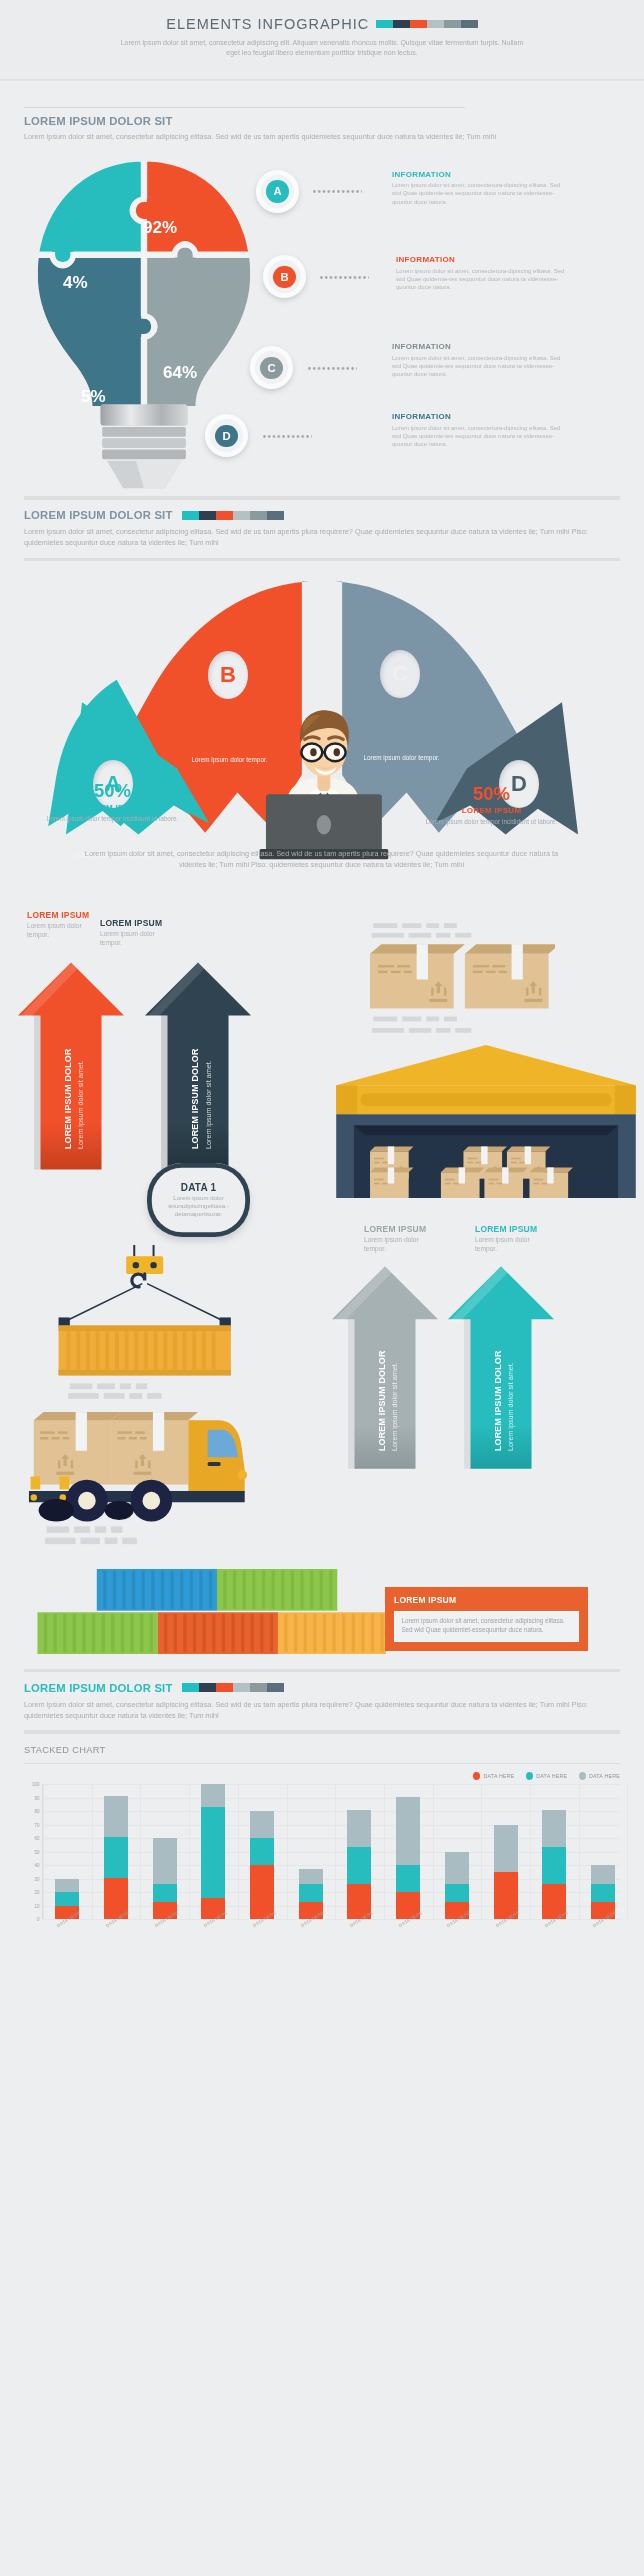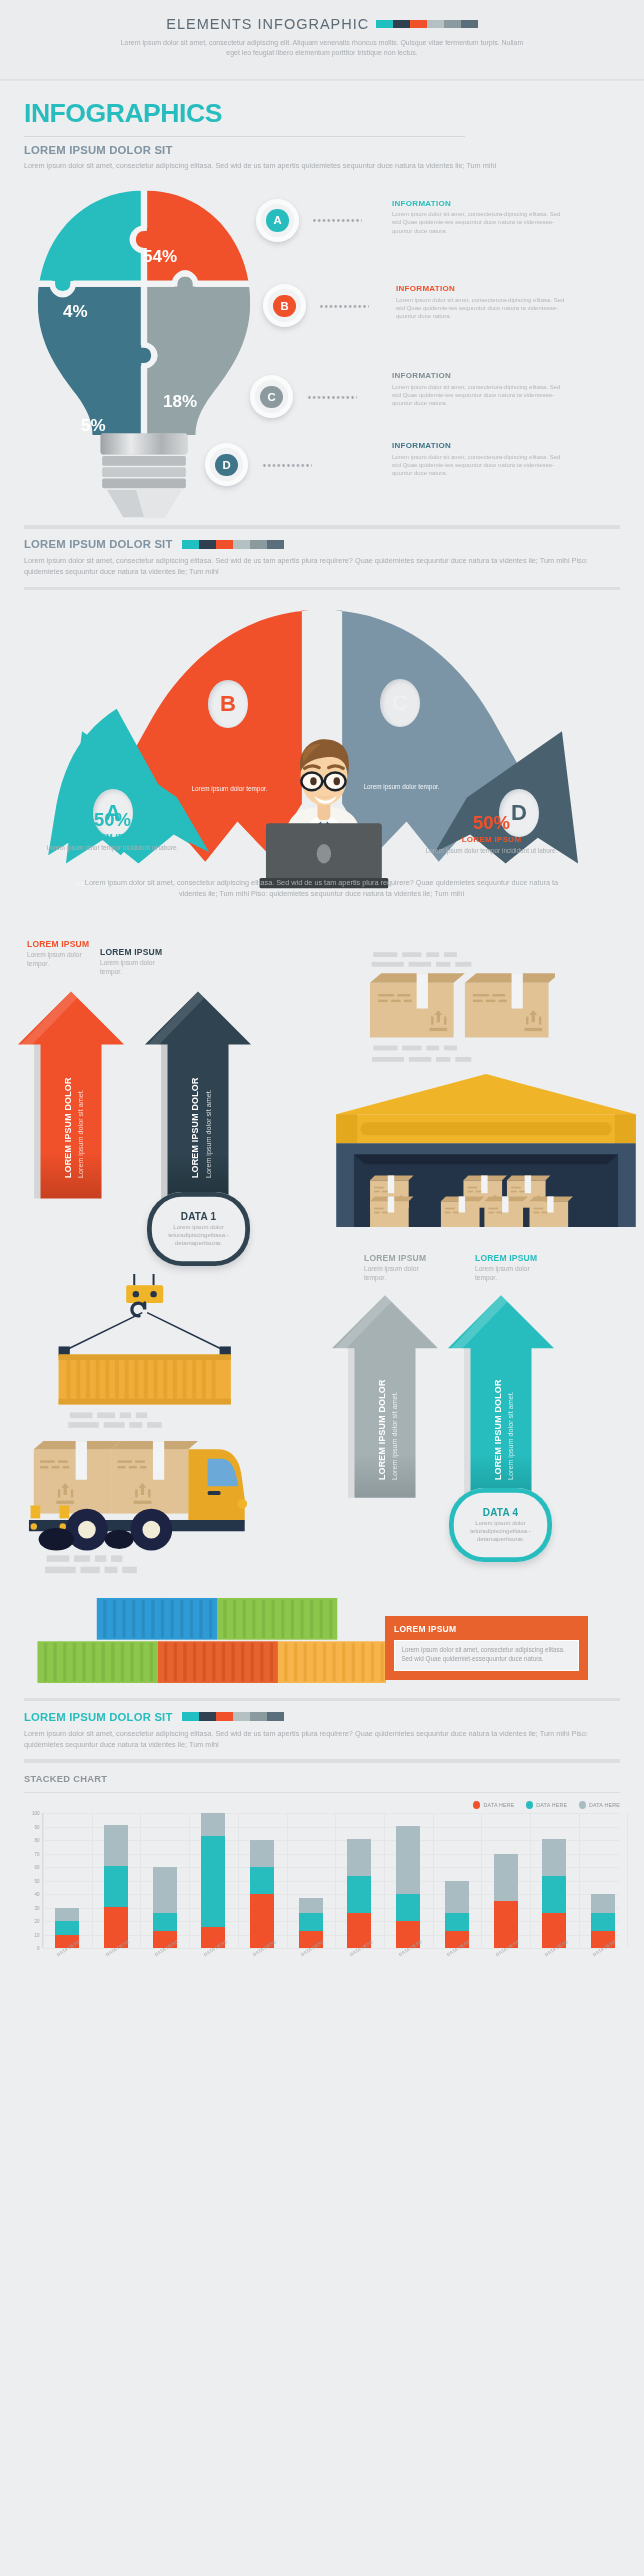--- a/index.html
+++ b/index.html
@@ -84,21 +84,21 @@
   .pill .ps { font-size:6.1px; line-height:8px; color:#a9aeb2; text-align:center; margin-top:1.6px;}
 
   
   .callout { position:absolute; border:0.8px solid #e8622e; background:#e8622e; padding:7.2px 8px 8px;}
   .callout .ct { font-size:8.5px; font-weight:bold; color:#fff; letter-spacing:0.2px;}
   .callout .cb { background:#f0f1f2; border:0.8px solid #fff; margin-top:5.6px; padding:5.6px 6.4px;
                  font-size:6.3px; line-height:8.9px; color:#9ea3a7;}
 
   
   .chart-wrap { padding: 11.3px 24px 0; position:relative; }
-  .chart-title { font-size:9.3px; font-weight:bold; color:#8e9499; letter-spacing:0.3px;}
+  .chart-title { font-size:9.3px; font-weight:normal; color:#8e9499; letter-spacing:0.3px;}
   .chart-rule { height:0.8px; background:#dcdee0; margin-top:8px;}
   .legend { display:flex; gap:11.3px; justify-content:flex-end; margin-top:8px; }
   .legend span { display:flex; align-items:center; gap:3.2px; font-size:5.3px; color:#8e9499; letter-spacing:0.2px;}
   .legend i { width:7.2px; height:8px; border-radius:50%; display:block;}
   .plot { position:relative; height:135px; margin-top:4.8px; margin-left:17.7px; border-left:0.8px solid #d7d9db;}
   .gridline { position:absolute; left:0; right:0; height:0.8px; background:#e4e6e8; }
   .vgrid { position:absolute; top:0; bottom:0; width:0.8px; background:#e4e6e8;}
   .ytick { position:absolute; right:100%; margin-right:3.2px; font-size:4.5px; color:#9ea3a7; transform:translateY(-50%);}
   .bar { position:absolute; bottom:0; width:24px; display:flex; flex-direction:column-reverse;}
   .bar div { width:100%; }
@@ -121,21 +121,20 @@
           <i style="background: rgb(181, 192, 195);"></i>
           <i style="background: rgb(139, 154, 158);"></i>
           <i style="background: rgb(90, 110, 124);"></i>
         </div>
     </div>
     <div class="th-sub">Lorem ipsum dolor sit amet, consectetur adipiscing elit. Aliquam venenatis rhoncus mollis. Quisque vitae fermentum turpis. Nullam eget leo feugiat libero elementum porttitor tristique non lectus.</div>
   </div>
   <div class="hrule"></div>
 
   <div class="headline-wrap">
-    <div class="hl2">INFOGRAPHICS</div>
     <div class="thin-line"></div>
     <div class="sec-title">LOREM IPSUM DOLOR SIT</div>
     <div class="sec-body">Lorem ipsum dolor sit amet, consectetur adipiscing elitasa. Sed wid de us tam apertis quidemietes sequuntur duce natura ta videntes ile; Tum mihi</div>
   </div>
 
   <div class="bulb-section">
     <svg class="bulb" viewBox="0 0 300 420">
       <defs>
         <clipPath id="bulbclip">
           <path d="M150 8 C 70 8 18 72 18 148 C 18 200 46 236 66 262 C 80 281 86 296 86 312 L214 312 C214 296 220 281 234 262 C 254 236 282 200 282 148 C282 72 230 8 150 8 Z"></path>
@@ -168,23 +167,23 @@
         </linearGradient>
         <rect x="98" y="338" width="104" height="12" rx="2" fill="#b9bdc0"></rect>
         <rect x="98" y="352" width="104" height="12" rx="2" fill="#c6cacc"></rect>
         <rect x="98" y="366" width="104" height="12" rx="2" fill="#b2b6b9"></rect>
         <path d="M104 380 H196 L176 414 H124 Z" fill="#cfd2d4"></path>
         <path d="M140 380 H196 L176 414 H150 Z" fill="#e3e5e6"></path>
       </g>
     </svg>
 
     <div class="pct" style="left:63px; top:123px;">4%</div>
-    <div class="pct" style="left:143px; top:68px;">54%</div>
+    <div class="pct" style="left:143px; top:68px;">92%</div>
     <div class="pct" style="left:81px; top:237px;">5%</div>
-    <div class="pct" style="left:163px; top:213px;">18%</div>
+    <div class="pct" style="left:163px; top:213px;">64%</div>
 
     <div class="node" style="left:256px; top:19.3px;">
       <div class="inner" style="background:#27bdbe">A</div>
     </div>
     <div class="node" style="left:263px; top:105px;">
       <div class="inner" style="background:#f0502a">B</div>
     </div>
     <div class="node" style="left:250px; top:196px;">
       <div class="inner" style="background:#8b9a9e">C</div>
     </div>
@@ -651,24 +650,20 @@
       <path d="M66 0 L 74 8 L 14 70 H 0 Z" fill="#fff" fill-opacity=".18"></path>
       <path d="M28 66 H 20 V 252 H 28 Z" fill="#000" fill-opacity=".07"></path>
     </svg>
     <div class="vlabel" style="left:493px; top:544px;">
       <div class="b">LOREM IPSUM DOLOR</div>
     </div>
     <div class="vlabel" style="left:506px; top:544px;">
       <div class="n">Lorem ipsum dolor sit amet.</div>
     </div>
 
-    <div class="pill" style="left:449px; top:552px; box-shadow:inset 0 0 0 4.8px #27bdbe, 0 4px 6.4px rgba(110,120,130,.25);">
-      <div class="pt" style="color:#1ca0a2">DATA 4</div>
-      <div class="ps" style="width:81px">Lorem ipsum dolor teturadipiscingelitasa.-detamapertisurar.</div>
-    </div>
 
     <svg style="position:absolute; left:24px; top:662px;" width="362" height="101" viewBox="0 0 450 126">
       <g>
         <rect x="90" y="0" width="150" height="52" fill="#2f9bd6"></rect>
         <g fill="#2a8dc2">
             <rect x="98" y="2" width="4" height="48"></rect>
             <rect x="110" y="2" width="4" height="48"></rect>
         <rect x="122" y="2" width="4" height="48"></rect>
             <rect x="134" y="2" width="4" height="48"></rect>
             <rect x="146" y="2" width="4" height="48"></rect>

